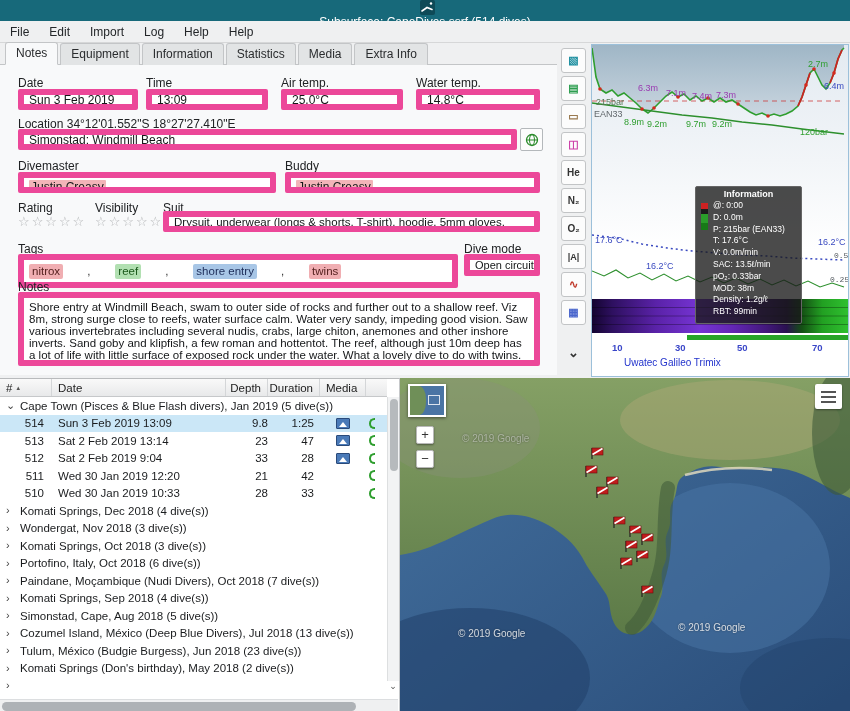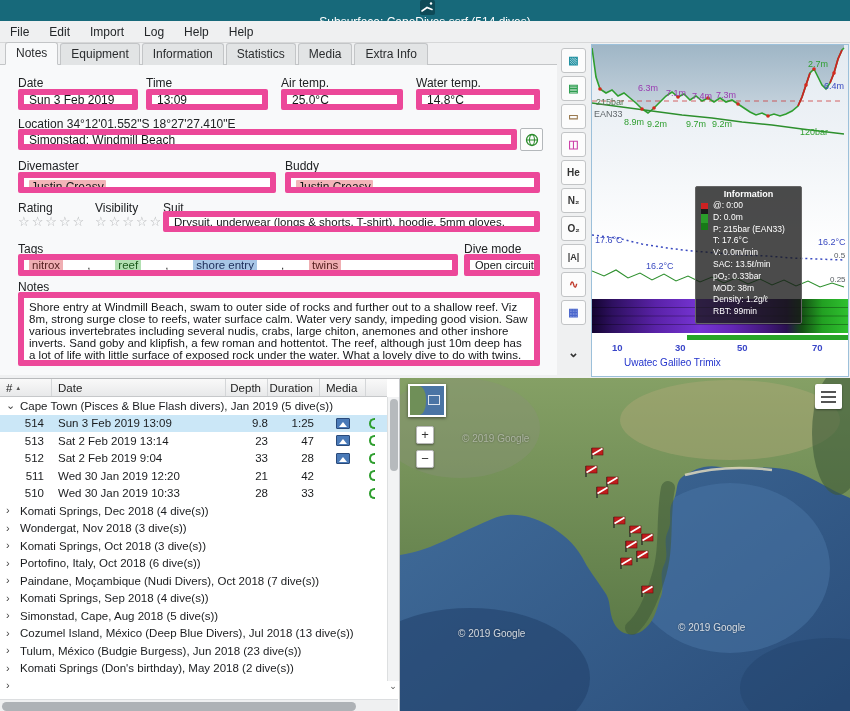--- a/index.html
+++ b/index.html
@@ -53,21 +53,21 @@
            border-radius:3px; display:flex; align-items:center; justify-content:center;
            font-size:11px; font-weight:bold; }
   .g-teal{color:#1d8fa0}.g-green{color:#2d9e4f}.g-tan{color:#9a7a50}.g-pink{color:#cc3fa8}
   .g-dark{color:#333;font-size:9px}.g-red{color:#c0392b}.g-blue{color:#4a66cc}.g-sub{font-size:10px;color:#333}
   .chart { position:absolute; left:34px; top:1px; width:258px; height:333px;
            border:1px solid #9cc0da; background:linear-gradient(#e3eaf1,#f2f5f8 35%,#ffffff 62%); overflow:hidden; }
   .chart svg { position:absolute; left:0; top:0; }
   .plabel { position:absolute; font-size:9px; font-weight:normal; white-space:nowrap; }
   .pl-purple{color:#993bb0}.pl-green{color:#2f9e2f}.pl-blue{color:#3a4ac0}.pl-gray{color:#62686c}.pl-olive{color:#557755}
   .xlab { position:absolute; font-size:9.5px; color:#3a46c8; font-weight:bold; }
-  .ralab { position:absolute; font-size:8px; color:#555b60; }
+  .ralab { position:absolute; font-size:8px; color:#555b60;font-family:Liberation Mono, monospace; }
   .dclabel { position:absolute; left:32px; top:312px; font-size:10px; color:#2233cc; }
   .infobox { position:absolute; left:103px; top:141px; width:107px; height:138px;
              background:rgba(24,24,24,0.78); border:1px solid #666; border-radius:2px; color:#fff; }
   .ib-title { text-align:center; font-size:9px; font-weight:bold; padding:2px 0 1px; }
   .ib-row { font-size:8.5px; line-height:11.8px; padding-left:17px; white-space:nowrap; }
   .ib-legend { position:absolute; left:5px; top:16px; width:7px; }
   .ib-legend div { width:7px; }
   .lg-red{height:6px;background:#cc2222}.lg-dark{height:5px;background:#1c1c1c}
   .lg-green{height:9px;background:#2a9e2a}.lg-dgreen{height:7px;background:#177a17}
 
@@ -187,21 +187,21 @@
 
   <span class="flabel" style="left:18px; top:158px">Rating</span>
   <span class="flabel" style="left:95px; top:158px">Visibility</span>
   <span class="flabel" style="left:163px; top:158px">Suit</span>
   <span class="stars" style="left:18px; top:171px">☆☆☆☆☆</span>
   <span class="stars" style="left:95px; top:171px">☆☆☆☆☆</span>
   <input class="field" style="left: 163px; top: 168px; width: 377px; height: 21px; font-size: 11.5px;" value="Drysuit, underwear (longs &amp; shorts, T-shirt), hoodie, 5mm gloves.">
 
   <span class="flabel" style="left:18px; top:199px">Tags</span>
   <span class="flabel" style="left:464px; top:199px">Dive mode</span>
-  <div class="field" style="left:18px; top:211px; width:440px; height:22px; display:flex; align-items:center">
+  <div class="field" style="left:18px; top:211px; width:440px; height:34px; display:flex; align-items:center">
     <span class="chip chip-pink">nitrox</span>
       <span class="tag-sep">,</span>
     <span class="chip chip-green">reef</span>
       <span class="tag-sep">,</span>
     <span class="chip chip-blue">shore entry</span>
       <span class="tag-sep">,</span>
     <span class="chip chip-pink">twins</span>
   </div>
   <div class="field combo" style="left:464px; top:211px; width:76px; height:22px; font-size:11px">
     <span>Open circuit</span>

